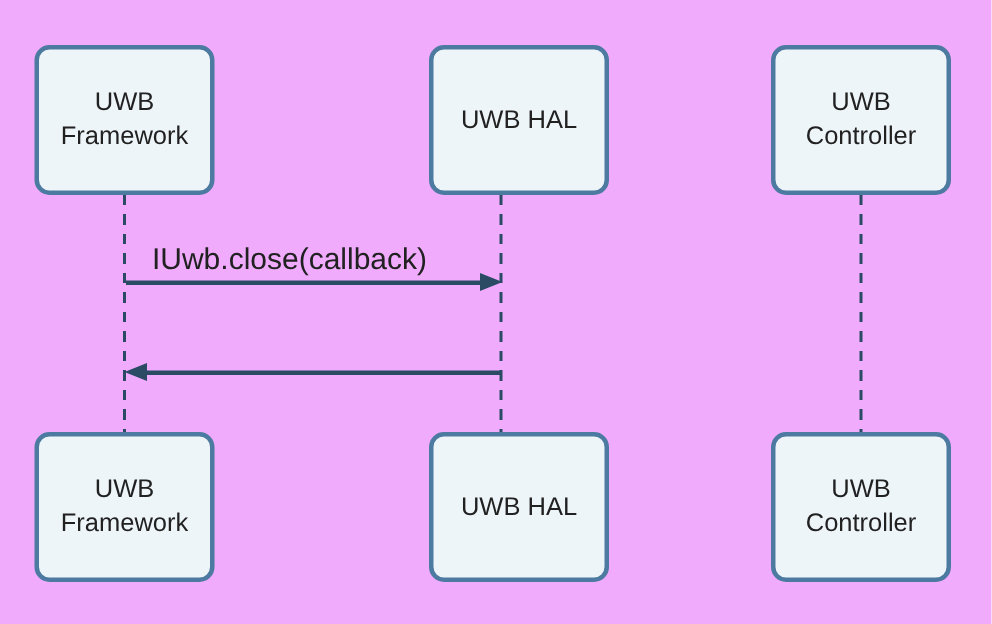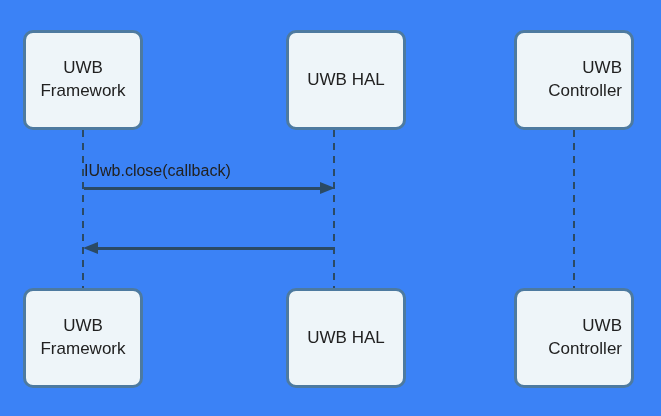--- a/index.html
+++ b/index.html
@@ -4,21 +4,21 @@
 <style>
   html, body {
     margin: 0;
     padding: 0;
     background: #ffffff;
   }
   .canvas {
     position: relative;
     width: 661px;
     height: 416px;
-    background: #3b82f6;
+    background: #f0abfc;
     font-family: "Liberation Sans", sans-serif;
     overflow: hidden;
   }
   
   .actor-box {
     position: absolute;
     width: 120px;
     height: 100px;
     box-sizing: border-box;
     background: #eef5f9;
@@ -32,44 +32,45 @@
   }
   .actor-label {
     font-size: 17px;
     line-height: 1.35;
     color: #212121;
   }
   .row-top    { top: 30px; }
   .row-bottom { top: 288px; }
   .col-framework  { left: 23px; }
   .col-hal        { left: 286px; }
-  .col-controller { left: 514px; text-align: right; }
+  .col-controller { left: 514px; }
 
   
   .lifeline {
     position: absolute;
     top: 130px;
     height: 158px;
     width: 2px;
     background: repeating-linear-gradient(
       to bottom,
       #2b4a64 0px, #2b4a64 7px,
       transparent 7px, transparent 13px
     );
   }
   .lifeline-framework  { left: 82px; }
   .lifeline-hal        { left: 333px; }
   .lifeline-controller { left: 573px; }
 
   
   .msg-label {
     position: absolute;
-    left: 84px;
+    left: 68px;
     width: 250px;
-    font-size: 16px;
+    text-align: center;
+    font-size: 20px;
     color: #212121;
     white-space: nowrap;
   }
   .msg-label-1 { top: 162px; }
   .msg-label-2 { top: 221px; }
 
   .msg-line {
     position: absolute;
     height: 3px;
     background: #2b4a64;

